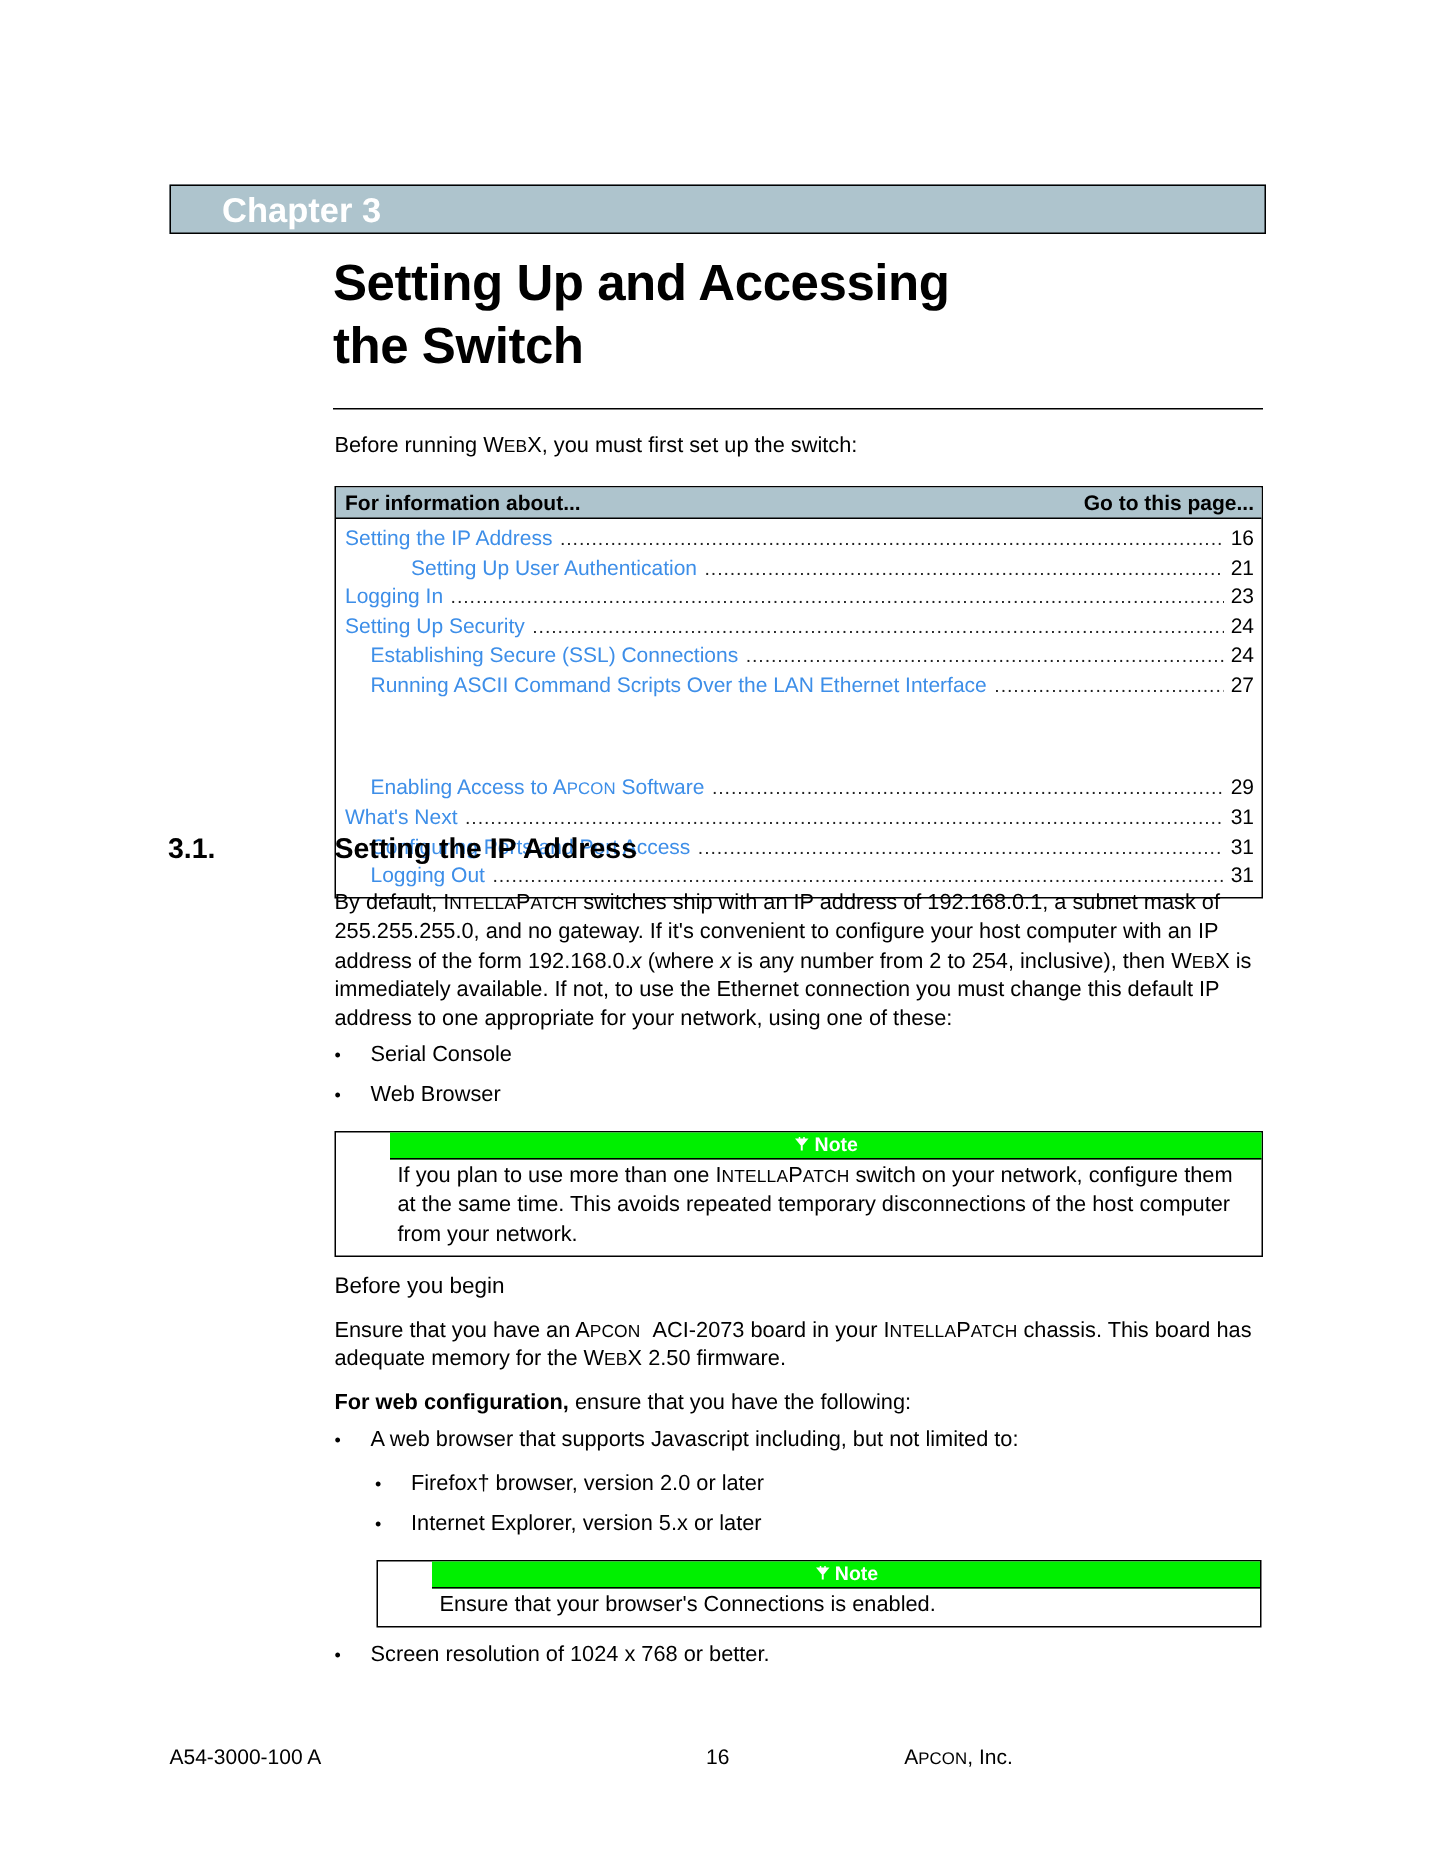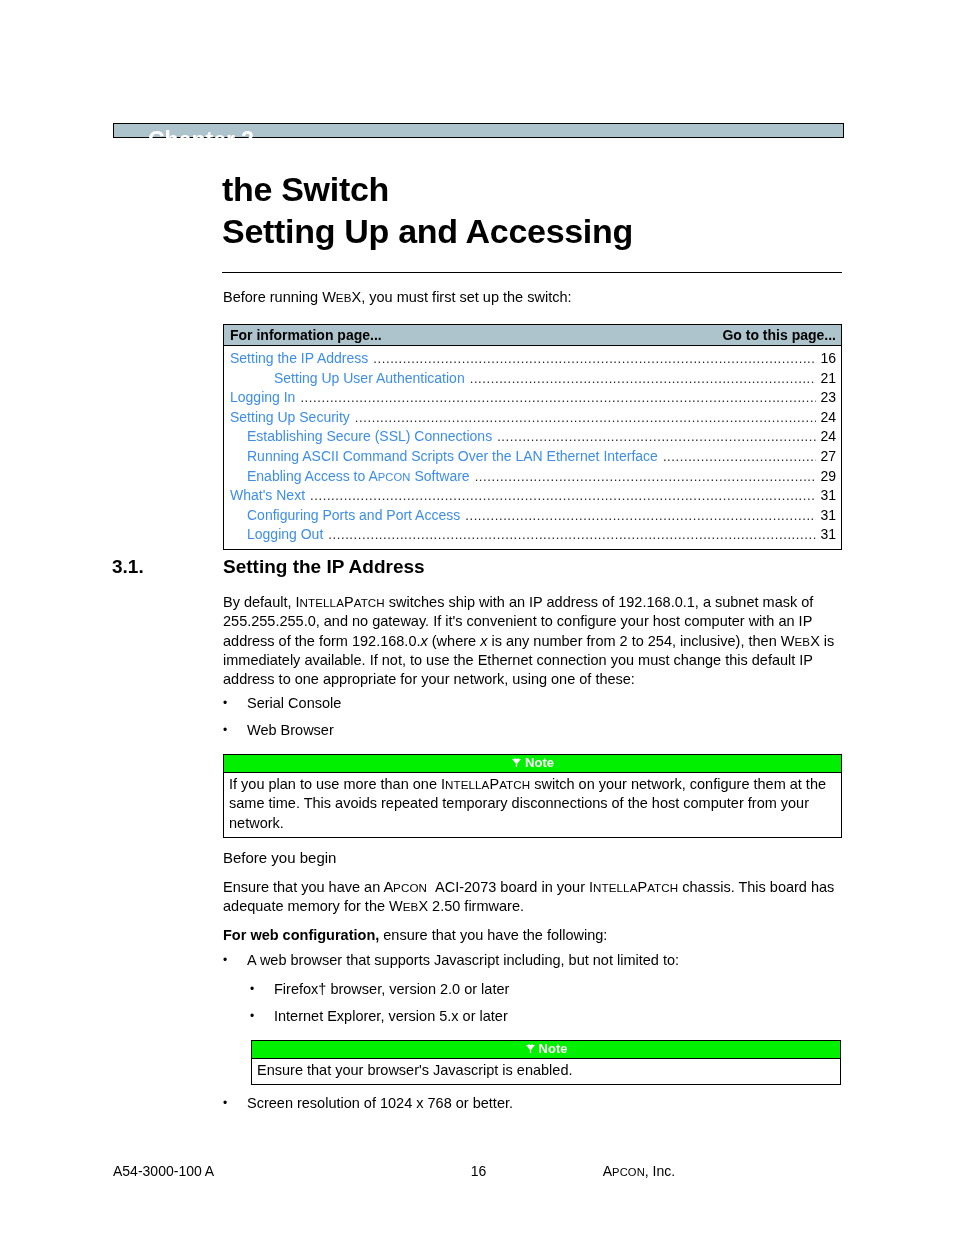--- a/index.html
+++ b/index.html
@@ -22,21 +22,21 @@
     width: 954px;
     height: 1235px;
   }
 
   
   .chapter-banner {
     position: absolute;
     left: 113px;
     top: 123px;
     width: 731px;
-    height: 15px;
+    height: 33px;
     background: #aec4cd;
     border: 1px solid #000;
     box-sizing: border-box;
   }
   .chapter-banner-label {
     position: absolute;
     left: 34px;
     top: 3px;
     font-size: 23px;
     font-weight: bold;
@@ -205,20 +205,21 @@
   #b-firefox { left: 250px; top: 980px; width: 580px; }
   #b-ie      { left: 250px; top: 1007px; width: 580px; }
   #b-screen  { left: 223px; top: 1094px; width: 600px; }
 
   
   .note-box {
     position: absolute;
     border: 1.2px solid #000;
     box-sizing: border-box;
     background: #fff;
+    padding-left: 36px;
   }
   .note-head {
     background: #00f000;
     height: 17px;
     border-bottom: 1.2px solid #000;
     text-align: center;
     font-size: 13px;
     font-weight: bold;
     color: #ffffff;
     line-height: 16px;
@@ -263,33 +264,33 @@
 </head>
 <body>
 
 <div class="page">
 
   <div class="chapter-banner" style="background: rgb(174, 196, 205);">
     <div class="chapter-banner-label">Chapter 3</div>
   </div>
 
   <div class="chapter-title">
+    <div>Setting Up and Accessing</div>
     <div>the Switch</div>
-    <div>Setting Up and Accessing</div>
   </div>
 
   <div class="title-rule"></div>
 
   <div class="intro-line">
     <span>Before running </span><span class="sc"><span class="sc-first">W</span><span class="sc-rest">EB</span><span class="sc-first">X</span></span><span>, you must first set up the switch:</span>
   </div>
 
   <div class="toc-table">
     <div class="toc-head" style="background: rgb(174, 196, 205);">
-      <span class="toc-head-left">For information page...</span>
+      <span class="toc-head-left">For information about...</span>
       <span class="toc-head-right">Go to this page...</span>
     </div>
     <div class="toc-body" id="toc-body">
         <div class="toc-row" style="color: rgb(61, 142, 232);">
           <span class="toc-label">Setting the IP Address</span>
           <span class="toc-dots">..........................................................................................................................................................</span>
           <span class="toc-page">16</span>
         </div>
         <div class="toc-row" style="color: rgb(61, 142, 232); margin-left: 44px;">
           <span class="toc-label">Setting Up User Authentication</span>
@@ -309,21 +310,21 @@
         <div class="toc-row lvl2" style="color: rgb(61, 142, 232);">
           <span class="toc-label">Establishing Secure (SSL) Connections</span>
           <span class="toc-dots">..........................................................................................................................................................</span>
           <span class="toc-page">24</span>
         </div>
         <div class="toc-row lvl2" style="color: rgb(61, 142, 232);">
           <span class="toc-label">Running ASCII Command Scripts Over the LAN Ethernet Interface</span>
           <span class="toc-dots">..........................................................................................................................................................</span>
           <span class="toc-page">27</span>
         </div>
-        <div class="toc-row lvl2" style="color: rgb(61, 142, 232);">
+        <div class="toc-row lvl2" style="color: rgb(61, 142, 232); margin-top: 48px;">
           <span class="toc-label">Enabling Access to <span class="sc"><span class="sc-first">A</span><span class="sc-rest">PCON</span></span> Software</span>
           <span class="toc-dots">..........................................................................................................................................................</span>
           <span class="toc-page">29</span>
         </div>
         <div class="toc-row" style="color: rgb(61, 142, 232);">
           <span class="toc-label">What's Next</span>
           <span class="toc-dots">..........................................................................................................................................................</span>
           <span class="toc-page">31</span>
         </div>
         <div class="toc-row lvl2" style="color: rgb(61, 142, 232);">
@@ -410,21 +411,21 @@
   <div class="note-box" id="note2">
     <div class="note-head" style="background: rgb(0, 240, 0);">
       <span class="note-icon">
         <svg width="11" height="11" viewBox="0 0 11 11">
           <path d="M1 2 L10 2 L5.5 7.5 Z" fill="#ffffff"></path>
           <path d="M5.5 7 L5.5 10" stroke="#ffffff" stroke-width="1.3"></path>
           <path d="M4 1 L4 3 M7 1 L7 3" stroke="#ffffff" stroke-width="1"></path>
         </svg>
       </span><span>Note</span>
     </div>
-    <div class="note-body">Ensure that your browser's Javascript is enabled.</div>
+    <div class="note-body">Ensure that your browser's Connections is enabled.</div>
   </div>
 
   <div class="bullet-row" id="b-screen">
     <span class="dot">•</span>
     <span class="btxt">Screen resolution of 1024 x 768 or better.</span>
   </div>
 
   <div class="footer">
     <span class="footer-left">A54-3000-100 A</span>
     <span class="footer-mid">16</span>

